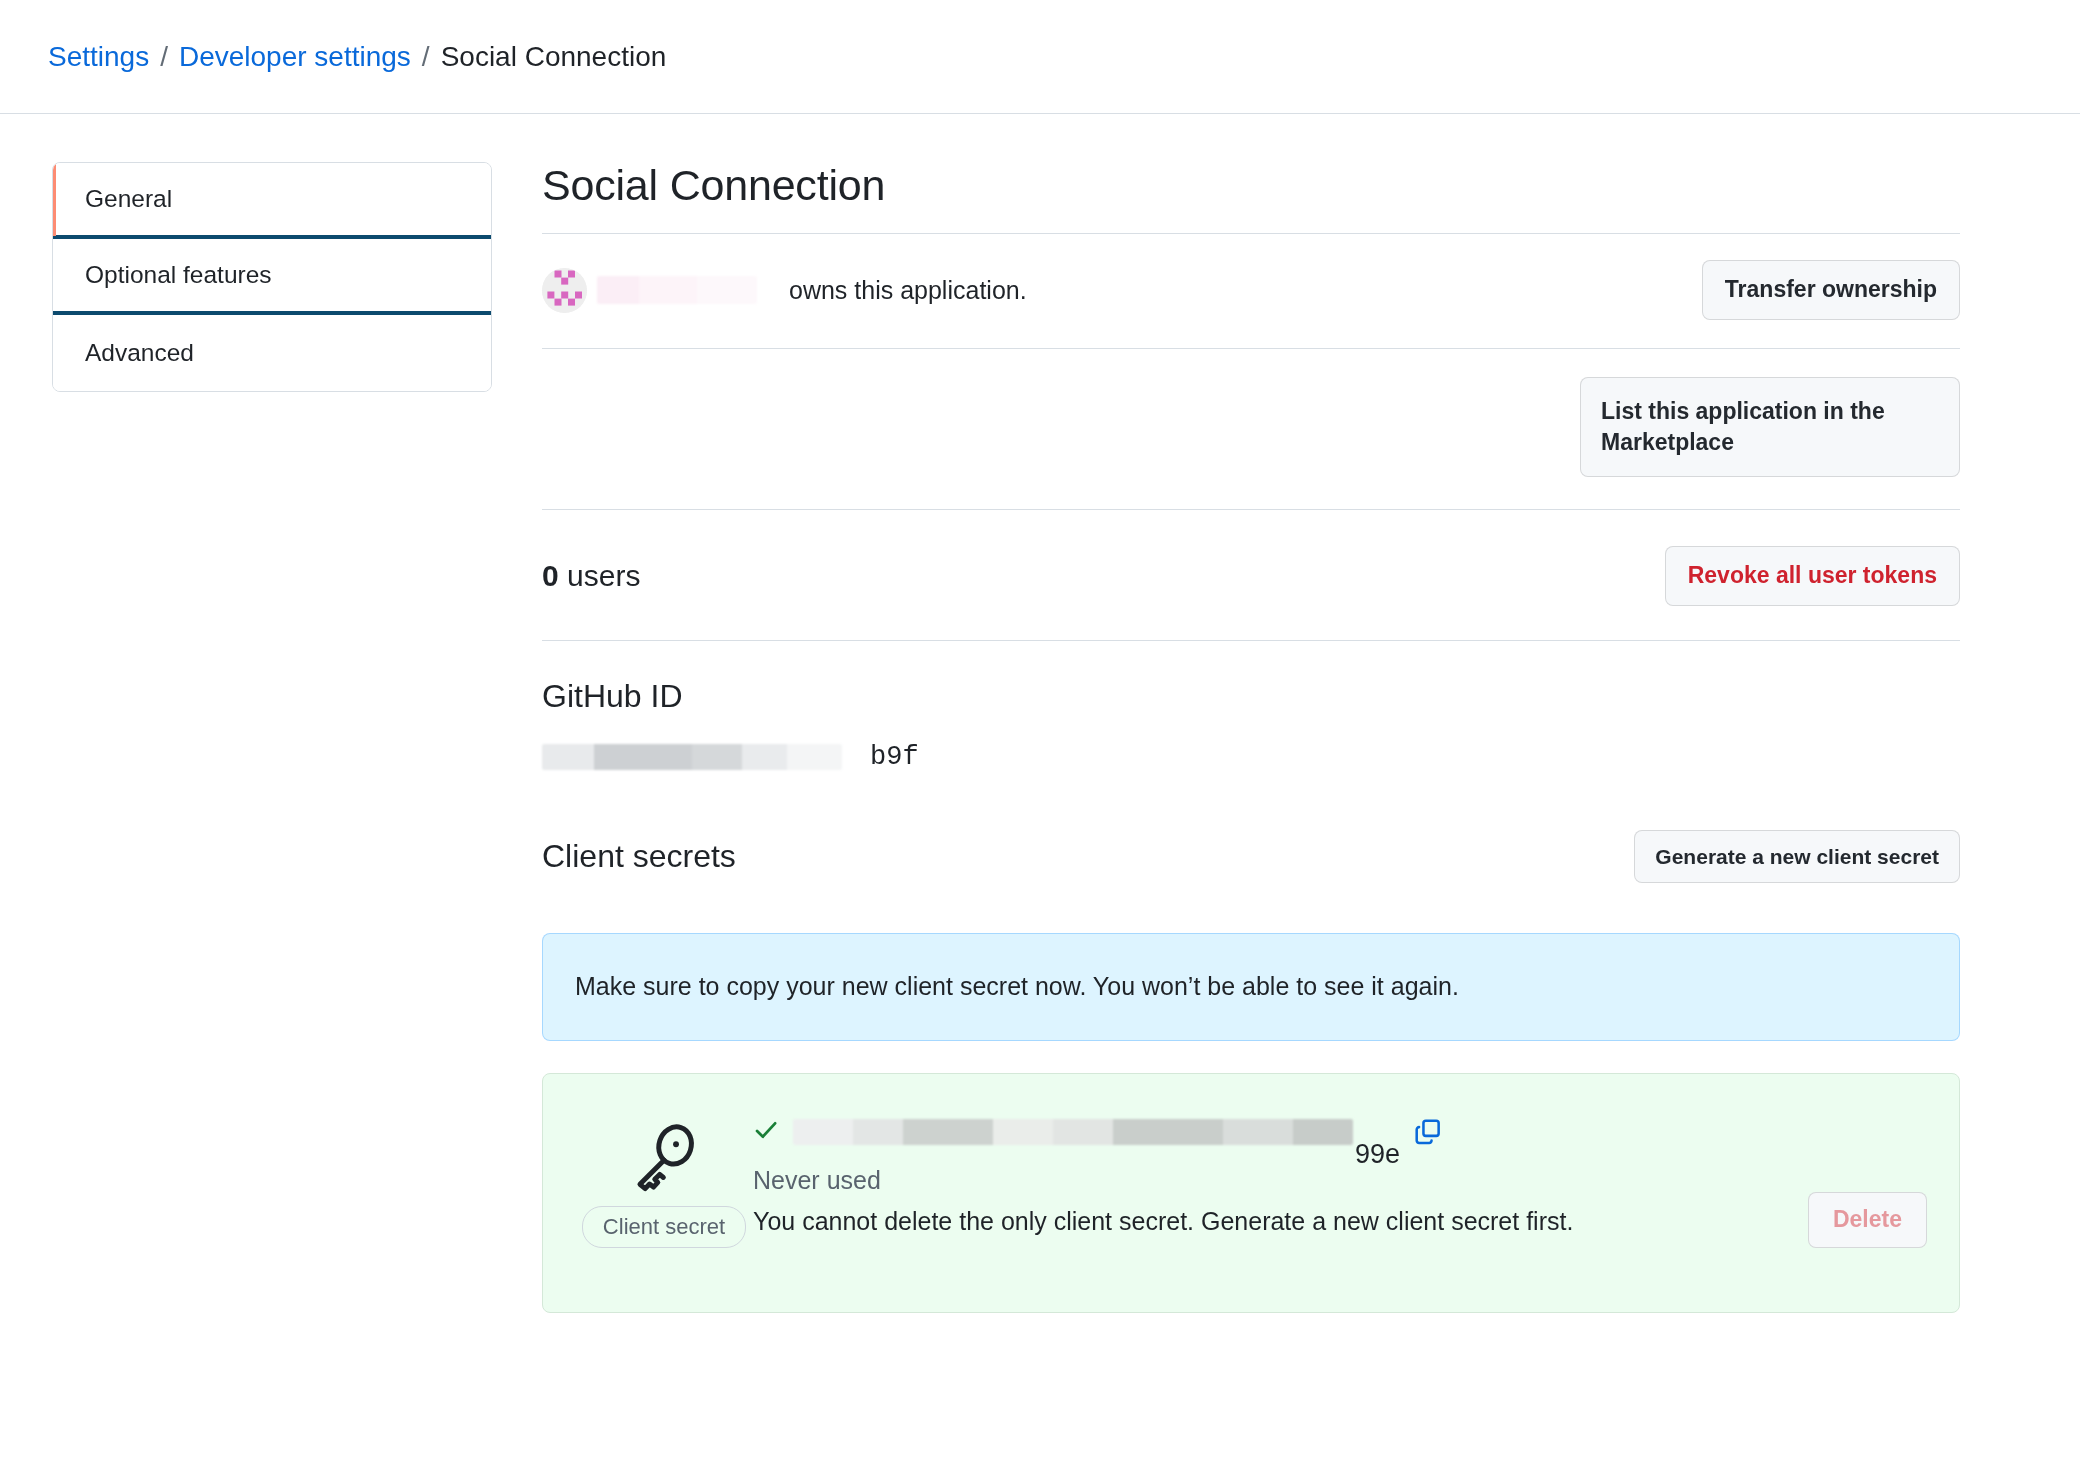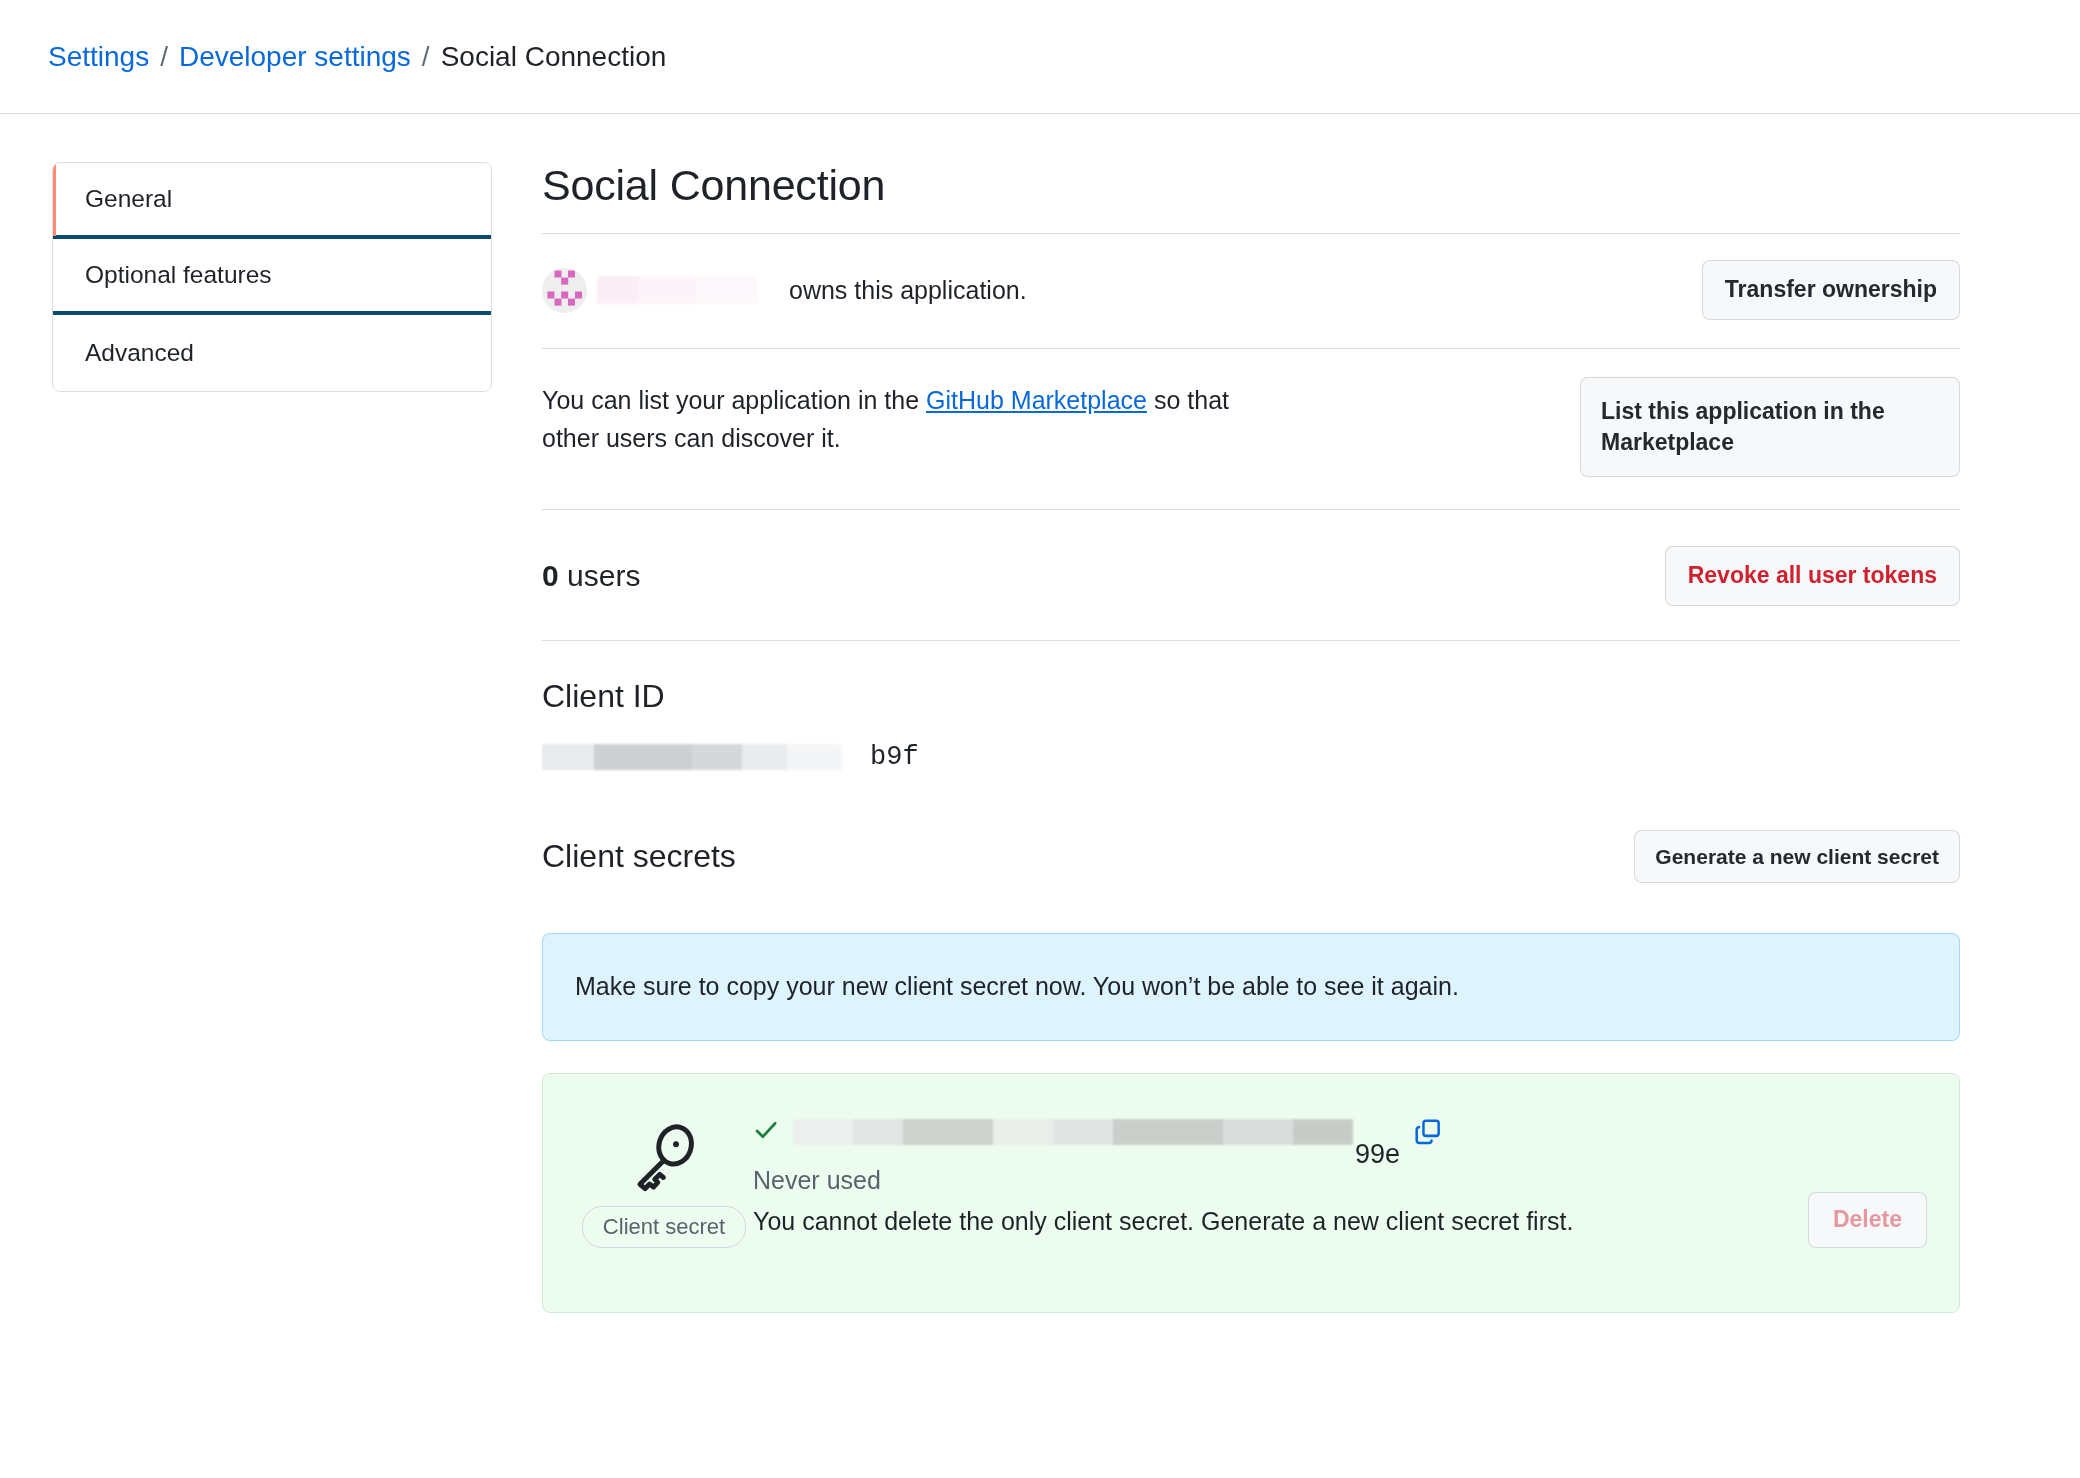--- a/index.html
+++ b/index.html
@@ -433,42 +433,39 @@
       </span>
       <span class="owner-name-redacted"></span>
       <span class="owns-text">owns this application.</span>
       <span class="owner-right">
         <button class="btn">Transfer ownership</button>
       </span>
     </div>
     <hr class="rule">
 
     <div class="marketplace-row">
-      <div class="marketplace-text">
-        <span>You can list your application in the </span><a class="inline-link">GitHub Marketplace</a><span> so that other users can discover it.</span>
-      </div>
       <div class="marketplace-right">
         <button class="btn btn-wide">List this application in the Marketplace</button>
       </div>
     </div>
     <hr class="rule">
 
     <div class="users-row">
       <div class="users-count">
         <b>0</b>
         <span>users</span>
       </div>
       <div class="users-right">
         <button class="btn btn-danger">Revoke all user tokens</button>
       </div>
     </div>
     <hr class="rule">
 
     <div class="section-block">
-      <h2 class="section-heading">Client ID</h2>
+      <h2 class="section-heading">GitHub ID</h2>
       <div class="clientid-line">
         <span class="redact-block clientid-redact"></span>
         <span class="mono clientid-tail">b9f</span>
       </div>
     </div>
 
     <div class="secrets-header-row">
       <h2 class="section-heading">Client secrets</h2>
       <div class="secrets-right">
         <button class="btn btn-small">Generate a new client secret</button>

